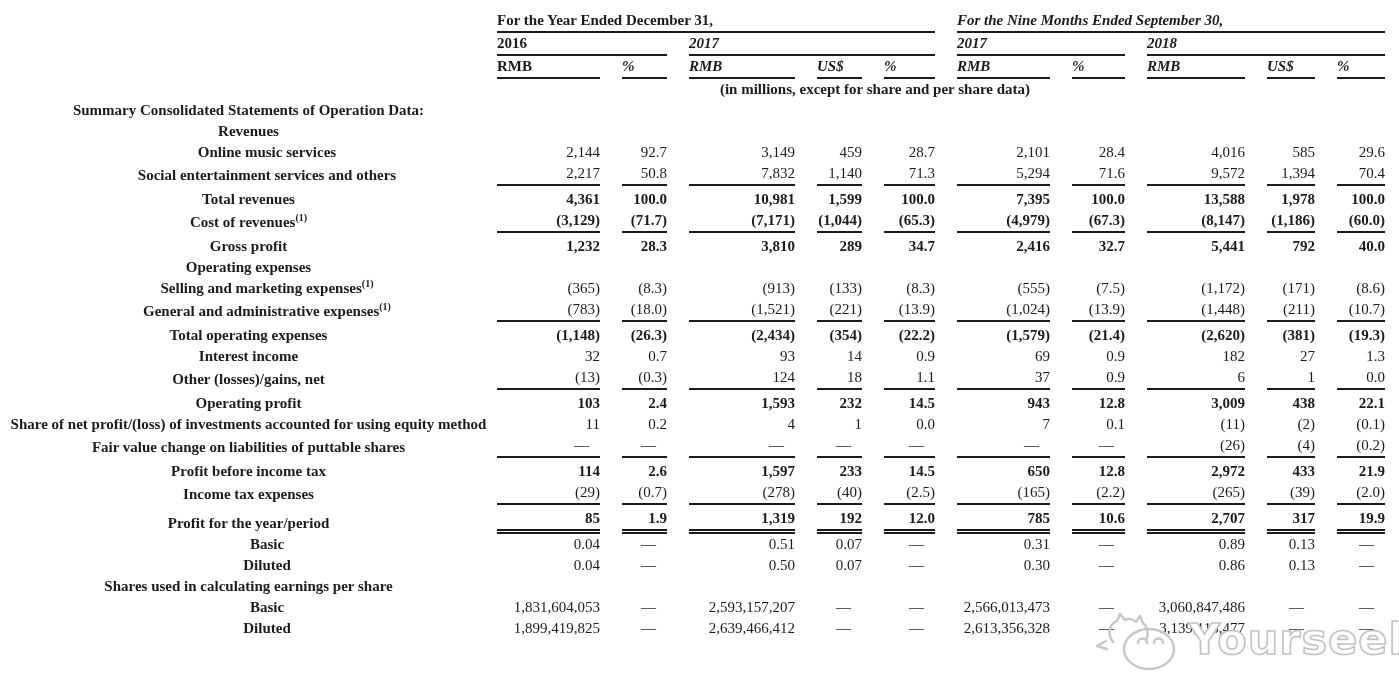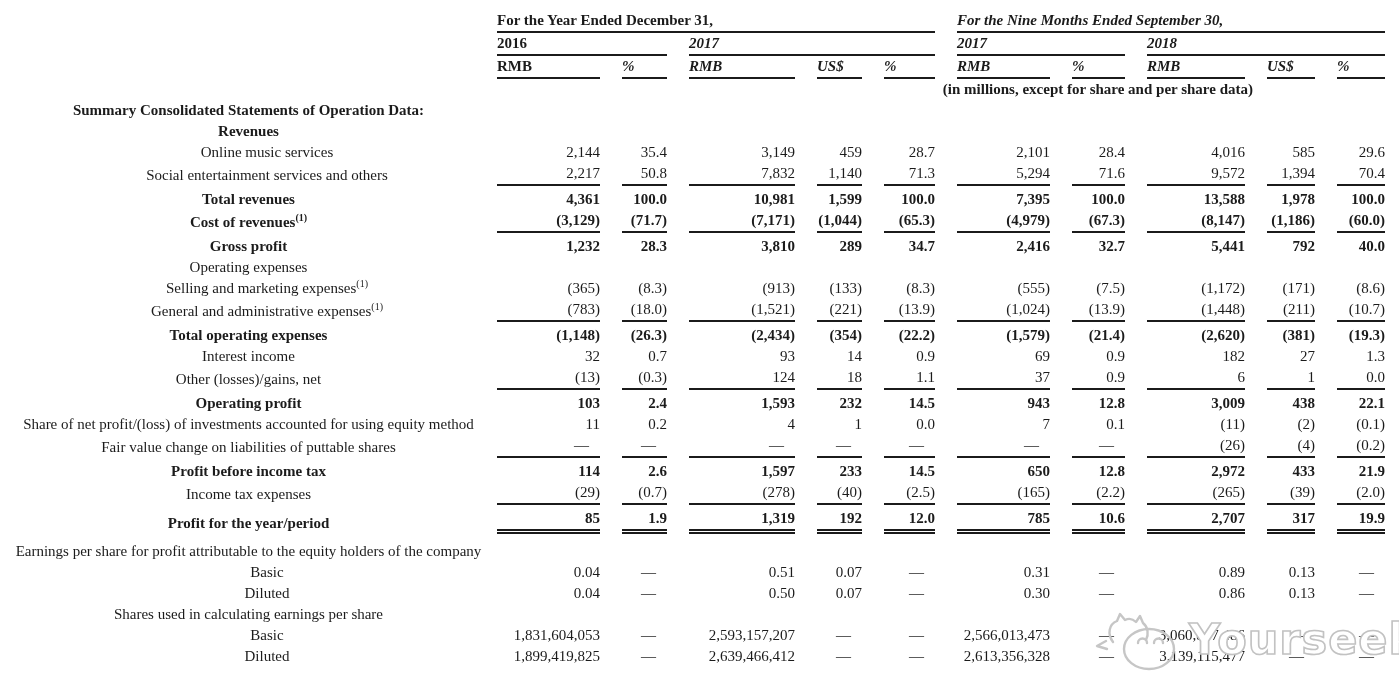--- a/index.html
+++ b/index.html
@@ -8,24 +8,24 @@
     width:1399px;height:697px;background:#ffffff;position:relative;overflow:hidden;
     font-family:"Liberation Serif",serif;color:#1b1b1b;
   }
   .page{position:relative;width:1399px;height:697px;}
   table{border-collapse:collapse;table-layout:fixed;margin:10px 0 0 0;width:1385px;}
   th,td{padding:0;vertical-align:bottom;font-size:15px;}
   thead th{font-weight:bold;}
   
   .grp,.yr,.un{border-bottom:2px solid #1b1b1b;text-align:left;line-height:21px;white-space:nowrap;}
   .mL{margin-left:22px;font-style:italic;}
-  .note-cell{text-align:right;font-weight:bold;line-height:21px;padding-right:132px;}
+  .note-cell{text-align:center;font-weight:bold;line-height:21px;padding-right:132px;}
   
   td.lb{text-align:center;}
-  .lt{padding-left:26px;text-indent:-26px;line-height:21px;}
+  .lt{padding-left:26px;text-indent:-26px;line-height:21px;font-weight:bold;}
   .lt.ind{margin-left:37px;}
   .b{font-weight:bold;}
   sup{font-size:10px;line-height:0;vertical-align:super;}
   .cu{margin-left:22px;text-align:right;white-space:nowrap;line-height:21px;}
   .cu.m0{margin-left:0;}
   .cu.dash{padding-right:11px;}
   .cu.ru-s{border-bottom:2px solid #1b1b1b;}
   .cu.ru-d{border-bottom:5px double #1b1b1b;}
   tr.sp>td{padding-top:3px;}
   tr.sp2>td{padding-top:7px;}
@@ -153,21 +153,21 @@
           <td></td>
         </tr>
         <tr>
           <td class="lb">
             <div class="lt ind">Online music services</div>
           </td>
           <td>
             <div class="cu m0">2,144</div>
           </td>
           <td>
-            <div class="cu">35.4</div>
+            <div class="cu">92.7</div>
           </td>
           <td>
             <div class="cu">3,149</div>
           </td>
           <td>
             <div class="cu">459</div>
           </td>
           <td>
             <div class="cu">28.7</div>
           </td>
@@ -719,35 +719,20 @@
           </td>
           <td>
             <div class="cu b ru-d">2,707</div>
           </td>
           <td>
             <div class="cu b ru-d">317</div>
           </td>
           <td>
             <div class="cu b ru-d">19.9</div>
           </td>
-        </tr>
-        <tr class=" sp2">
-          <td class="lb">
-            <div class="lt">Earnings per share for profit attributable to the equity holders of the company</div>
-          </td>
-          <td></td>
-          <td></td>
-          <td></td>
-          <td></td>
-          <td></td>
-          <td></td>
-          <td></td>
-          <td></td>
-          <td></td>
-          <td></td>
         </tr>
         <tr>
           <td class="lb">
             <div class="lt ind">Basic</div>
           </td>
           <td>
             <div class="cu m0">0.04</div>
           </td>
           <td>
             <div class="cu dash">—</div>

